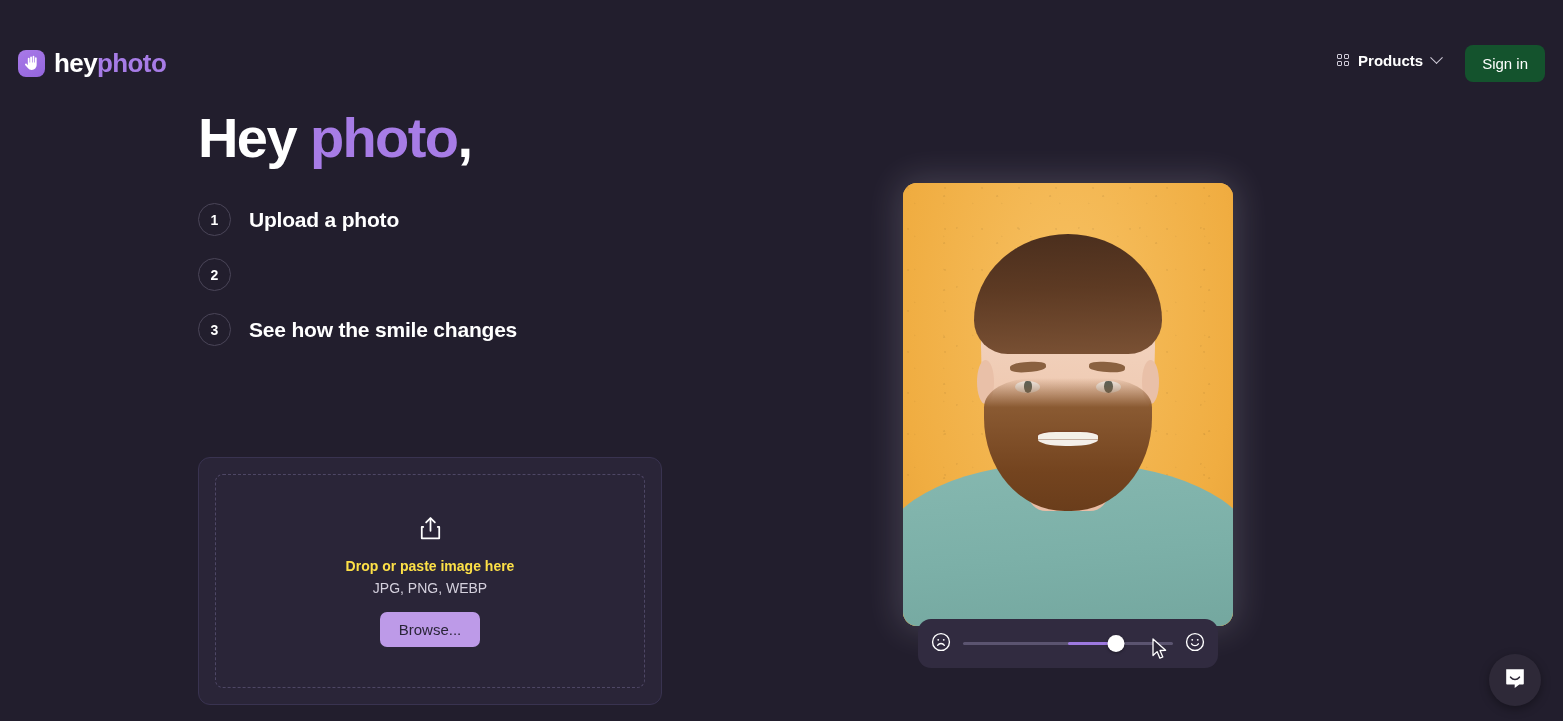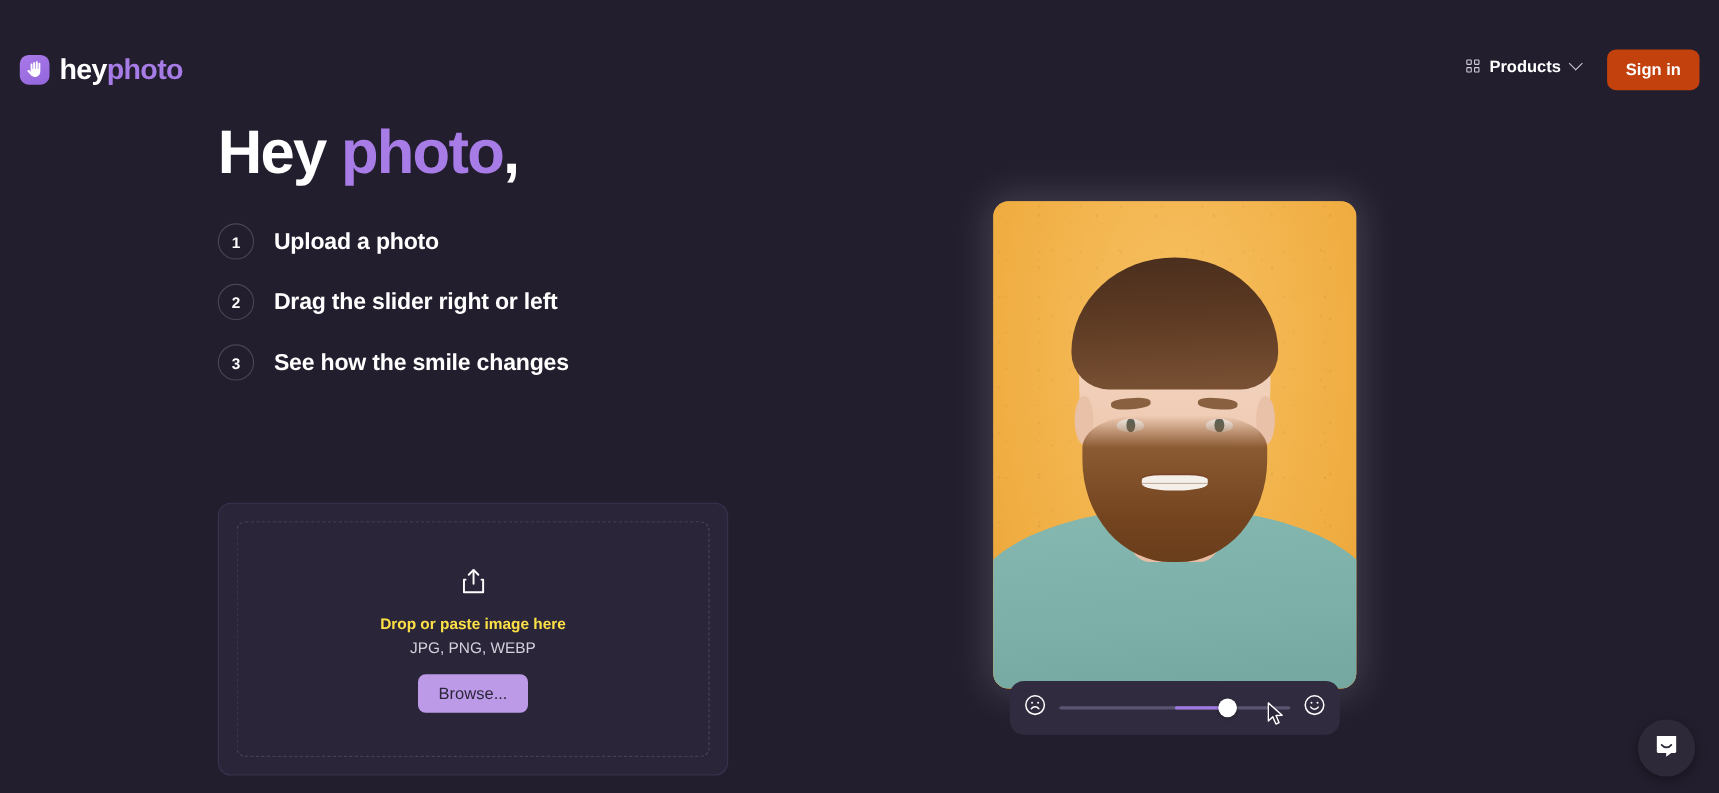--- a/index.html
+++ b/index.html
@@ -75,24 +75,24 @@
     border: 1px solid #cfcbd8;
     border-radius: 1px;
   }
   .chev {
     width: 9px; height: 9px;
     border-right: 1.6px solid #cfcbd8;
     border-bottom: 1.6px solid #cfcbd8;
     transform: rotate(45deg) translate(-2px, -2px);
   }
   .signin-btn {
-    background: #c2410c;
+    background: #14532d;
     color: #ffffff;
     font-size: 15px;
-    font-weight: bold;
+    font-weight: normal;
     border: none;
     border-radius: 8px;
     padding: 10px 17px;
     cursor: pointer;
     font-family: "Liberation Sans", sans-serif;
   }
 
   
   .left {
     position: absolute;
@@ -398,21 +398,20 @@
     <span>Hey </span><span class="accent">photo</span><span>,</span><br>
   </h1>
 
   <div class="steps">
     <div class="step">
       <span class="step-num">1</span>
       <span class="step-label">Upload a photo</span>
     </div>
     <div class="step">
       <span class="step-num">2</span>
-      <span class="step-label">Drag the slider right or left</span>
     </div>
     <div class="step">
       <span class="step-num">3</span>
       <span class="step-label">See how the smile changes</span>
     </div>
   </div>
 </div>
 
 <div class="upload-card">
   <div class="dropzone">

